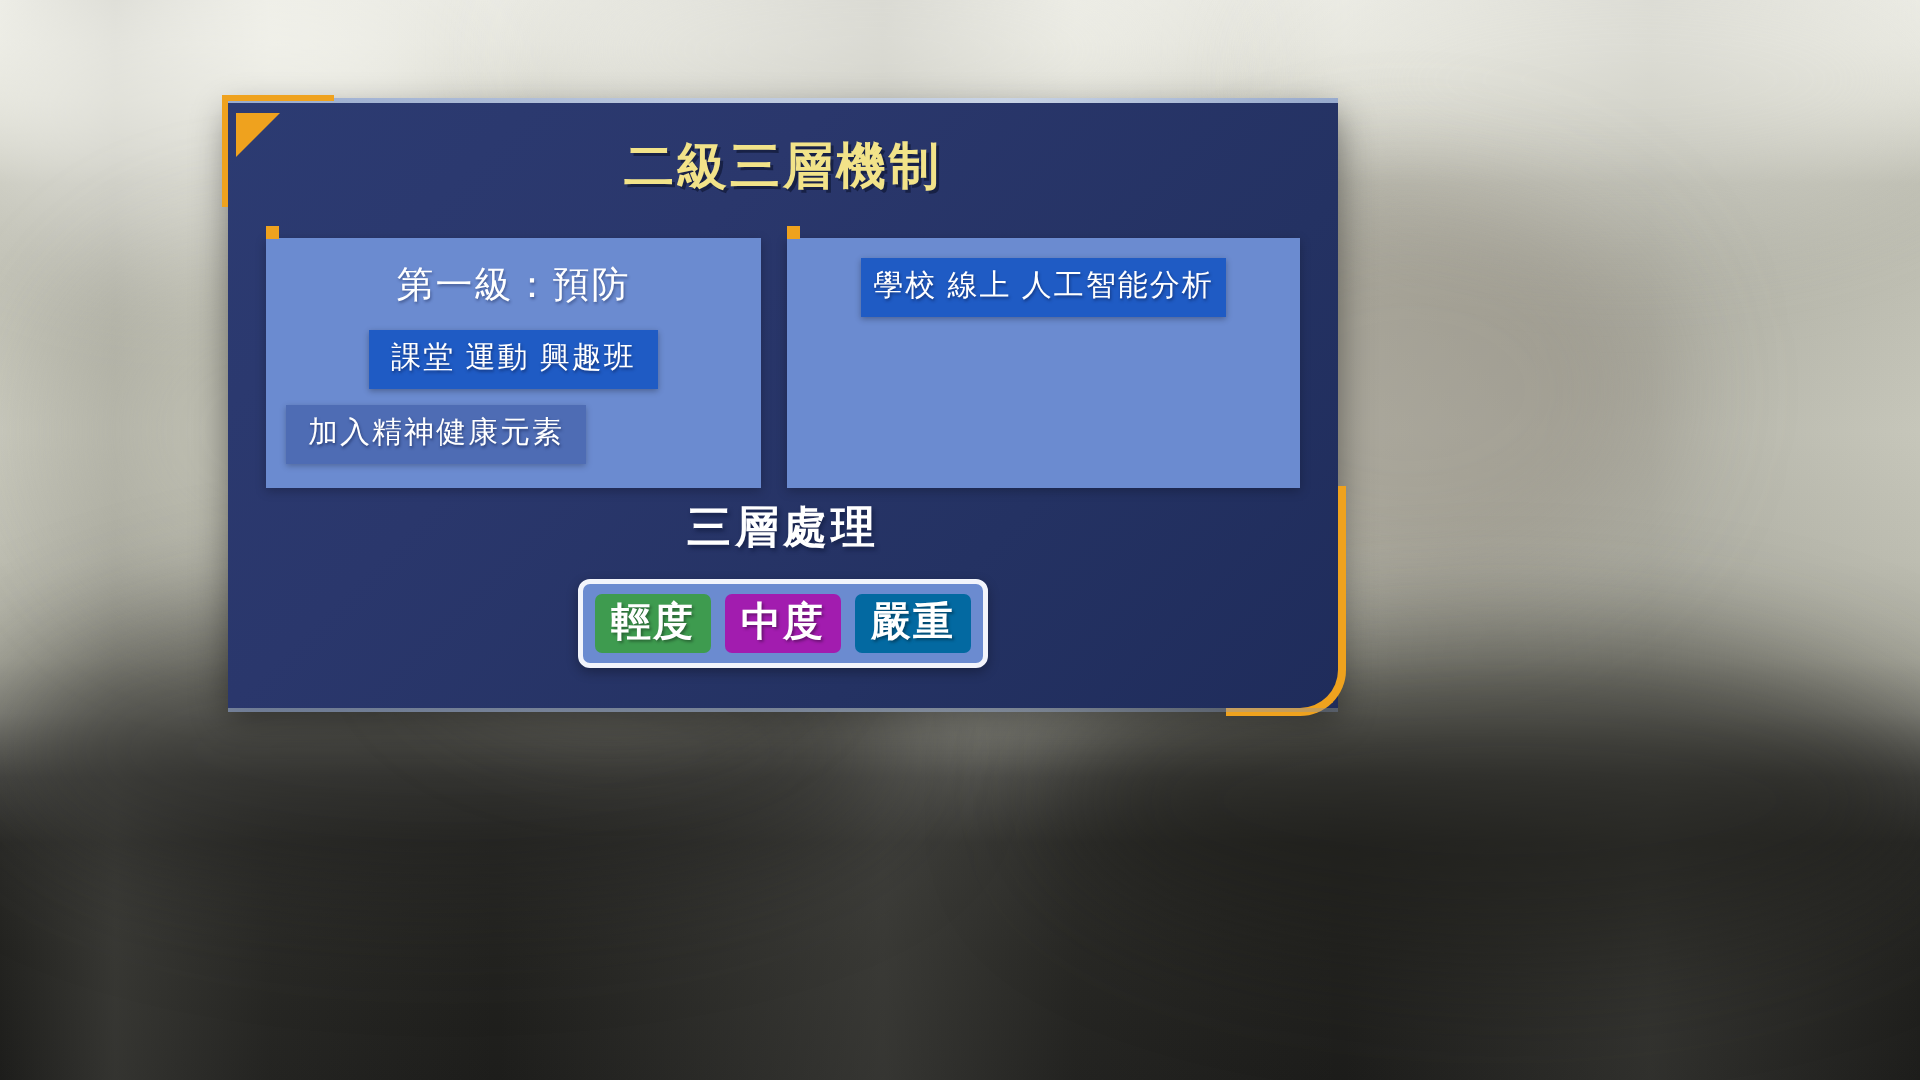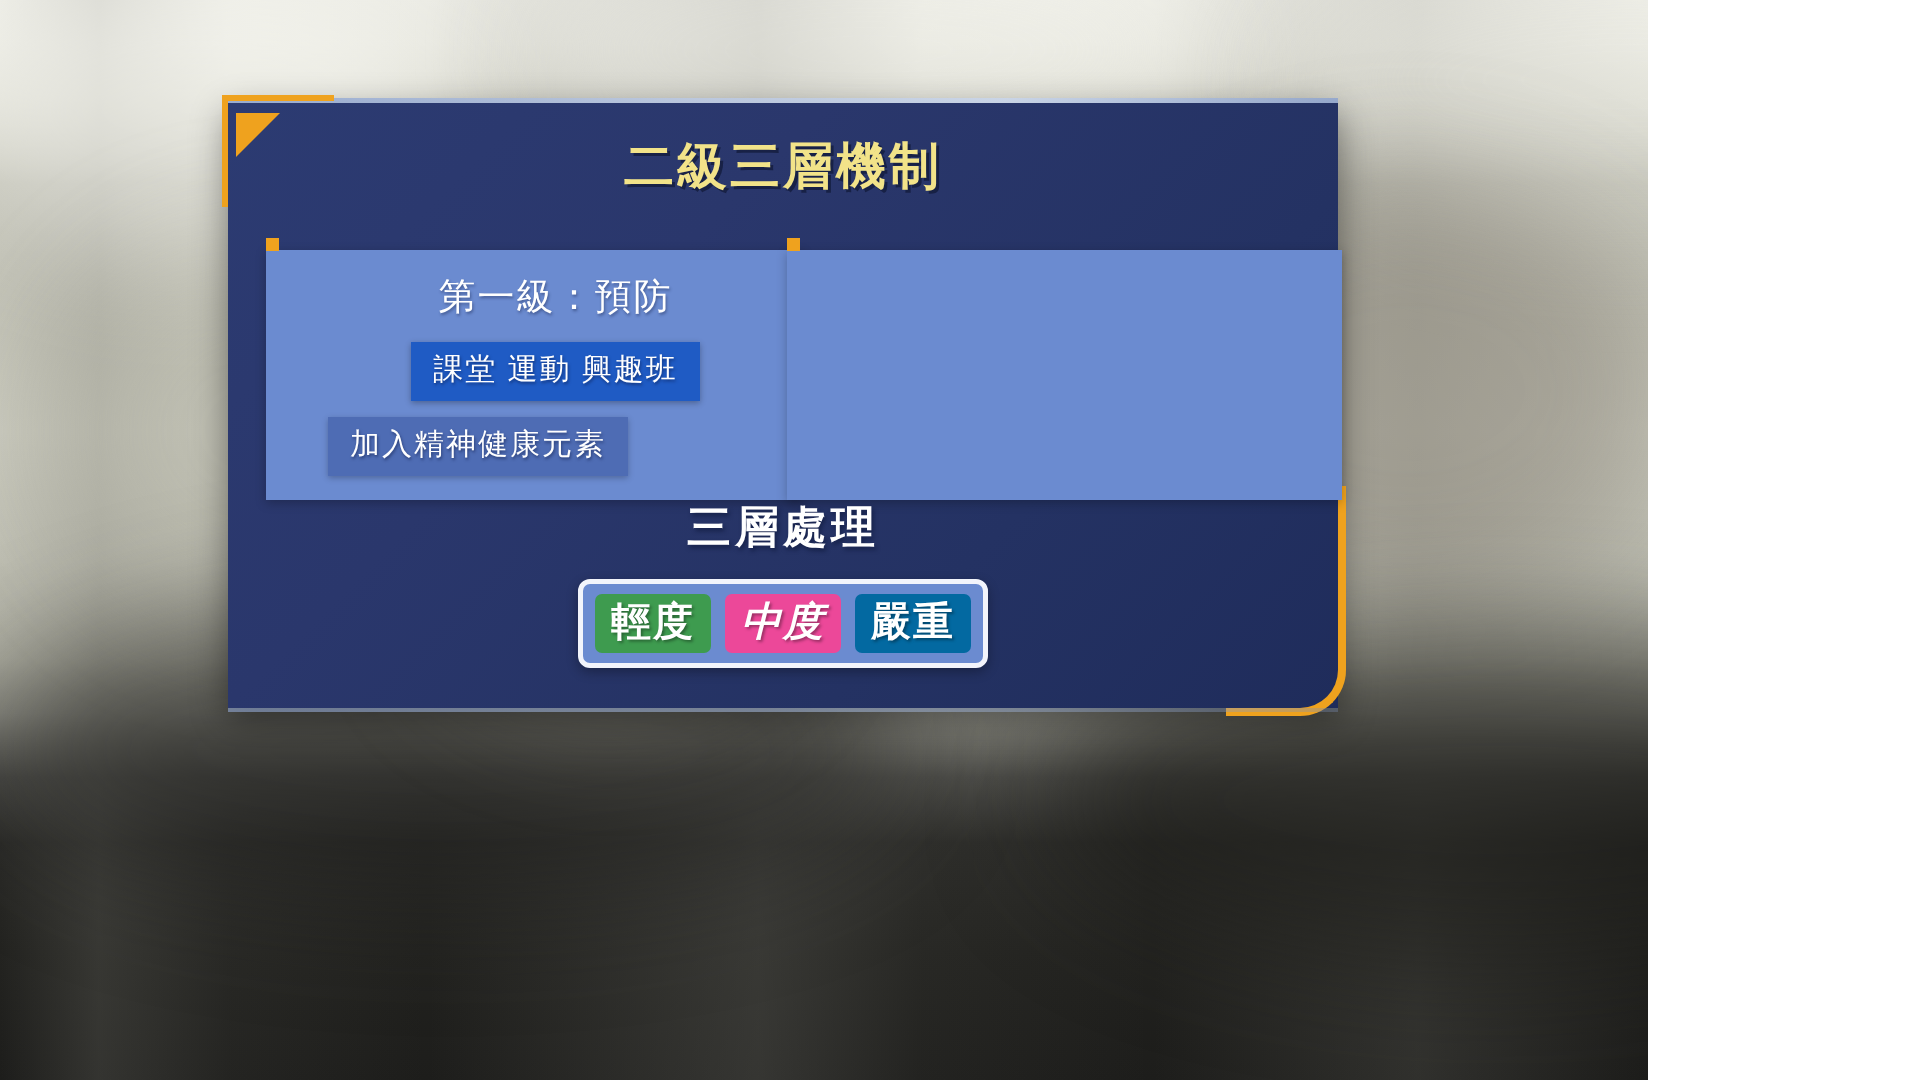--- a/index.html
+++ b/index.html
@@ -7,21 +7,21 @@
     padding: 0;
     width: 1920px;
     height: 1080px;
     overflow: hidden;
     font-family: "Liberation Sans", "DejaVu Sans", sans-serif;
   }
 
   
   #stage {
     position: relative;
-    width: 1648px;
+    width: 1920px;
     height: 1080px;
     background: #2a2a2a;
     overflow: hidden;
   }
   .bg-layer {
     position: absolute;
     inset: 0;
     
     background:
       
@@ -151,25 +151,24 @@
   
   .panels {
     position: absolute;
     left: 38px;
     top: 135px;
     width: 1034px;
     height: 250px;
   }
   .level-panel {
     position: absolute;
-    top: 12px;
+    top: 0;
     height: 250px;
     background: #6b8bd0;
     box-shadow: 0 3px 10px rgba(0,0,0,0.25);
-    padding-left: 42px;
   }
   .level-panel.left  { left: 0px;   width: 495px; }
   .level-panel.right { left: 521px; width: 513px; }
 
   
   .panel-tab {
     position: absolute;
     left: 0px;
     top: -12px;
     width: 13px;
@@ -272,26 +271,27 @@
 
       <div class="level-panel left" style="background: rgb(107, 139, 208);">
         <div class="panel-tab" style="background: rgb(239, 162, 30);"></div>
         <div class="panel-heading">第一級：預防</div>
         <div class="pill strong">課堂 運動 興趣班</div>
         <div class="pill muted">加入精神健康元素</div>
       </div>
 
       <div class="level-panel right" style="background: rgb(107, 139, 208);">
         <div class="panel-tab" style="background: rgb(239, 162, 30);"></div>
+        <div class="pill strong">學校 線上 人工智能分析</div>
       </div>
 
     </div>
 
     <div id="tier-heading">三層處理</div>
 
     <div id="tier-strip" style="background: rgb(107, 139, 208); align-items: flex-end;">
       <div class="tier-badge" style="background: rgb(62, 155, 79);">輕度</div>
-      <div class="tier-badge" style="background: #ec4899; font-style: italic;">中度</div>
+      <div class="tier-badge" style="background: #a21caf;">中度</div>
       <div class="tier-badge" style="background: #0369a1;">嚴重</div>
     </div>
 
   </div>
 </div>
 
 </body></html>

